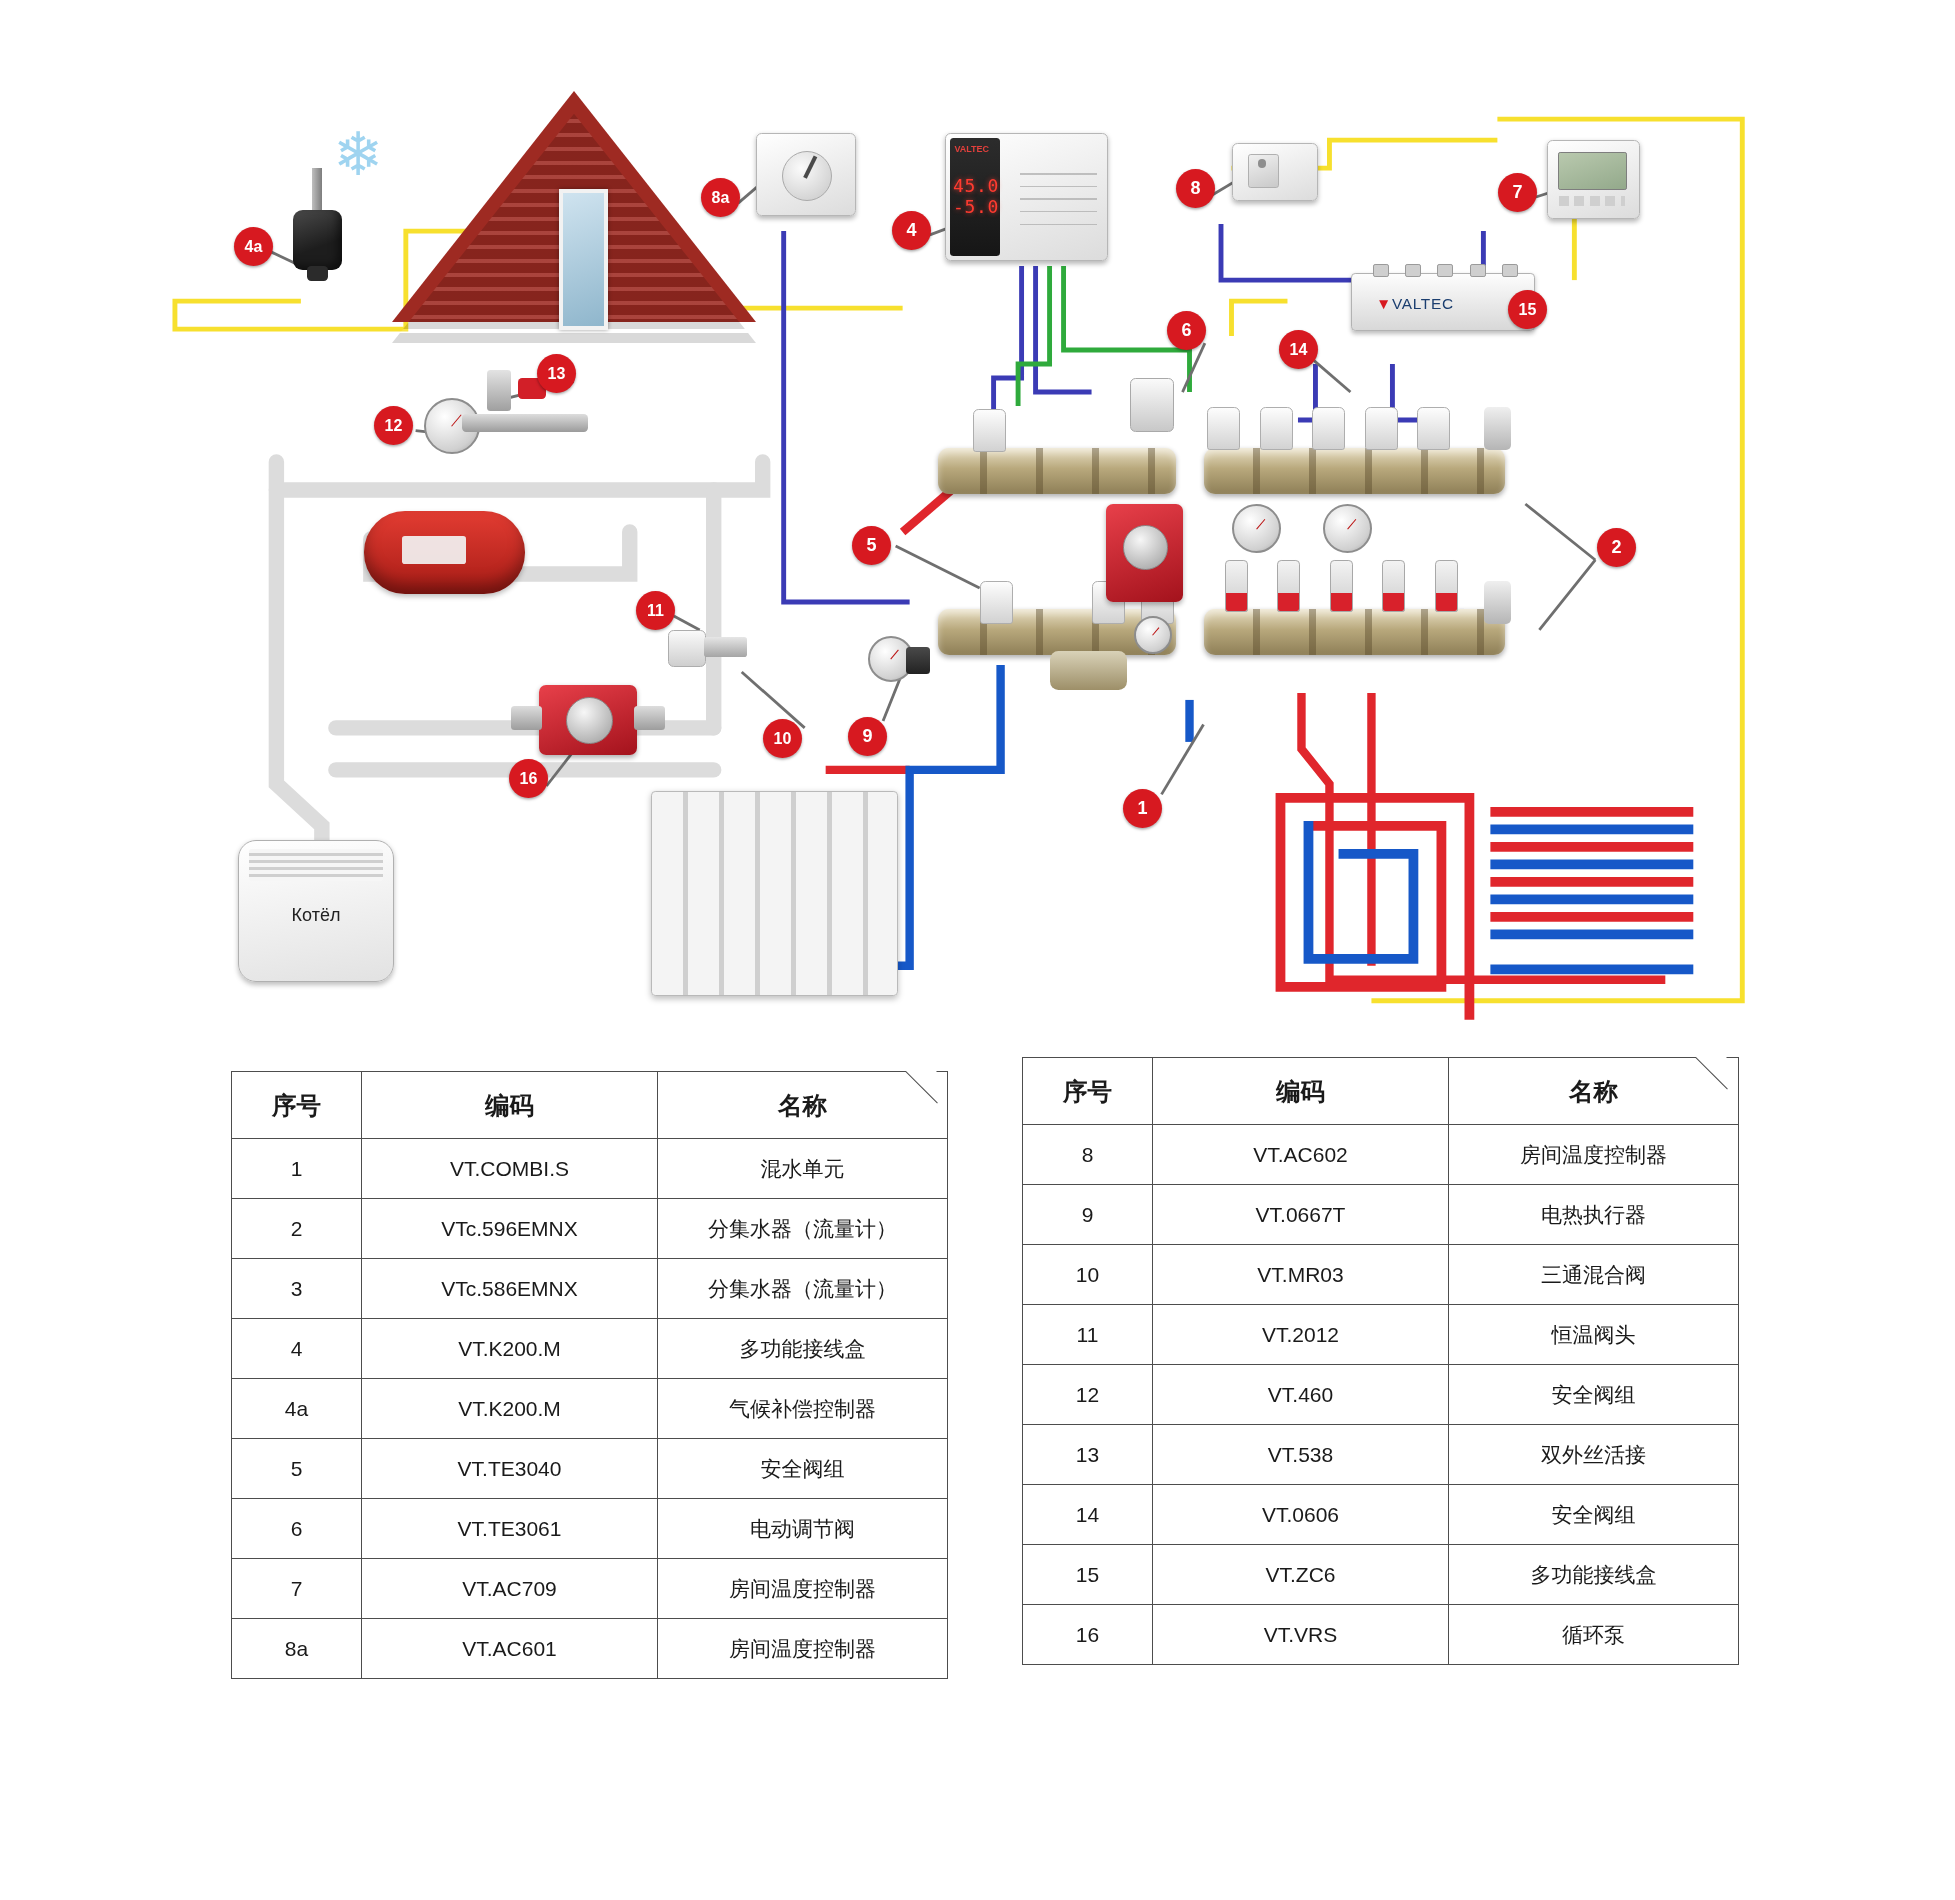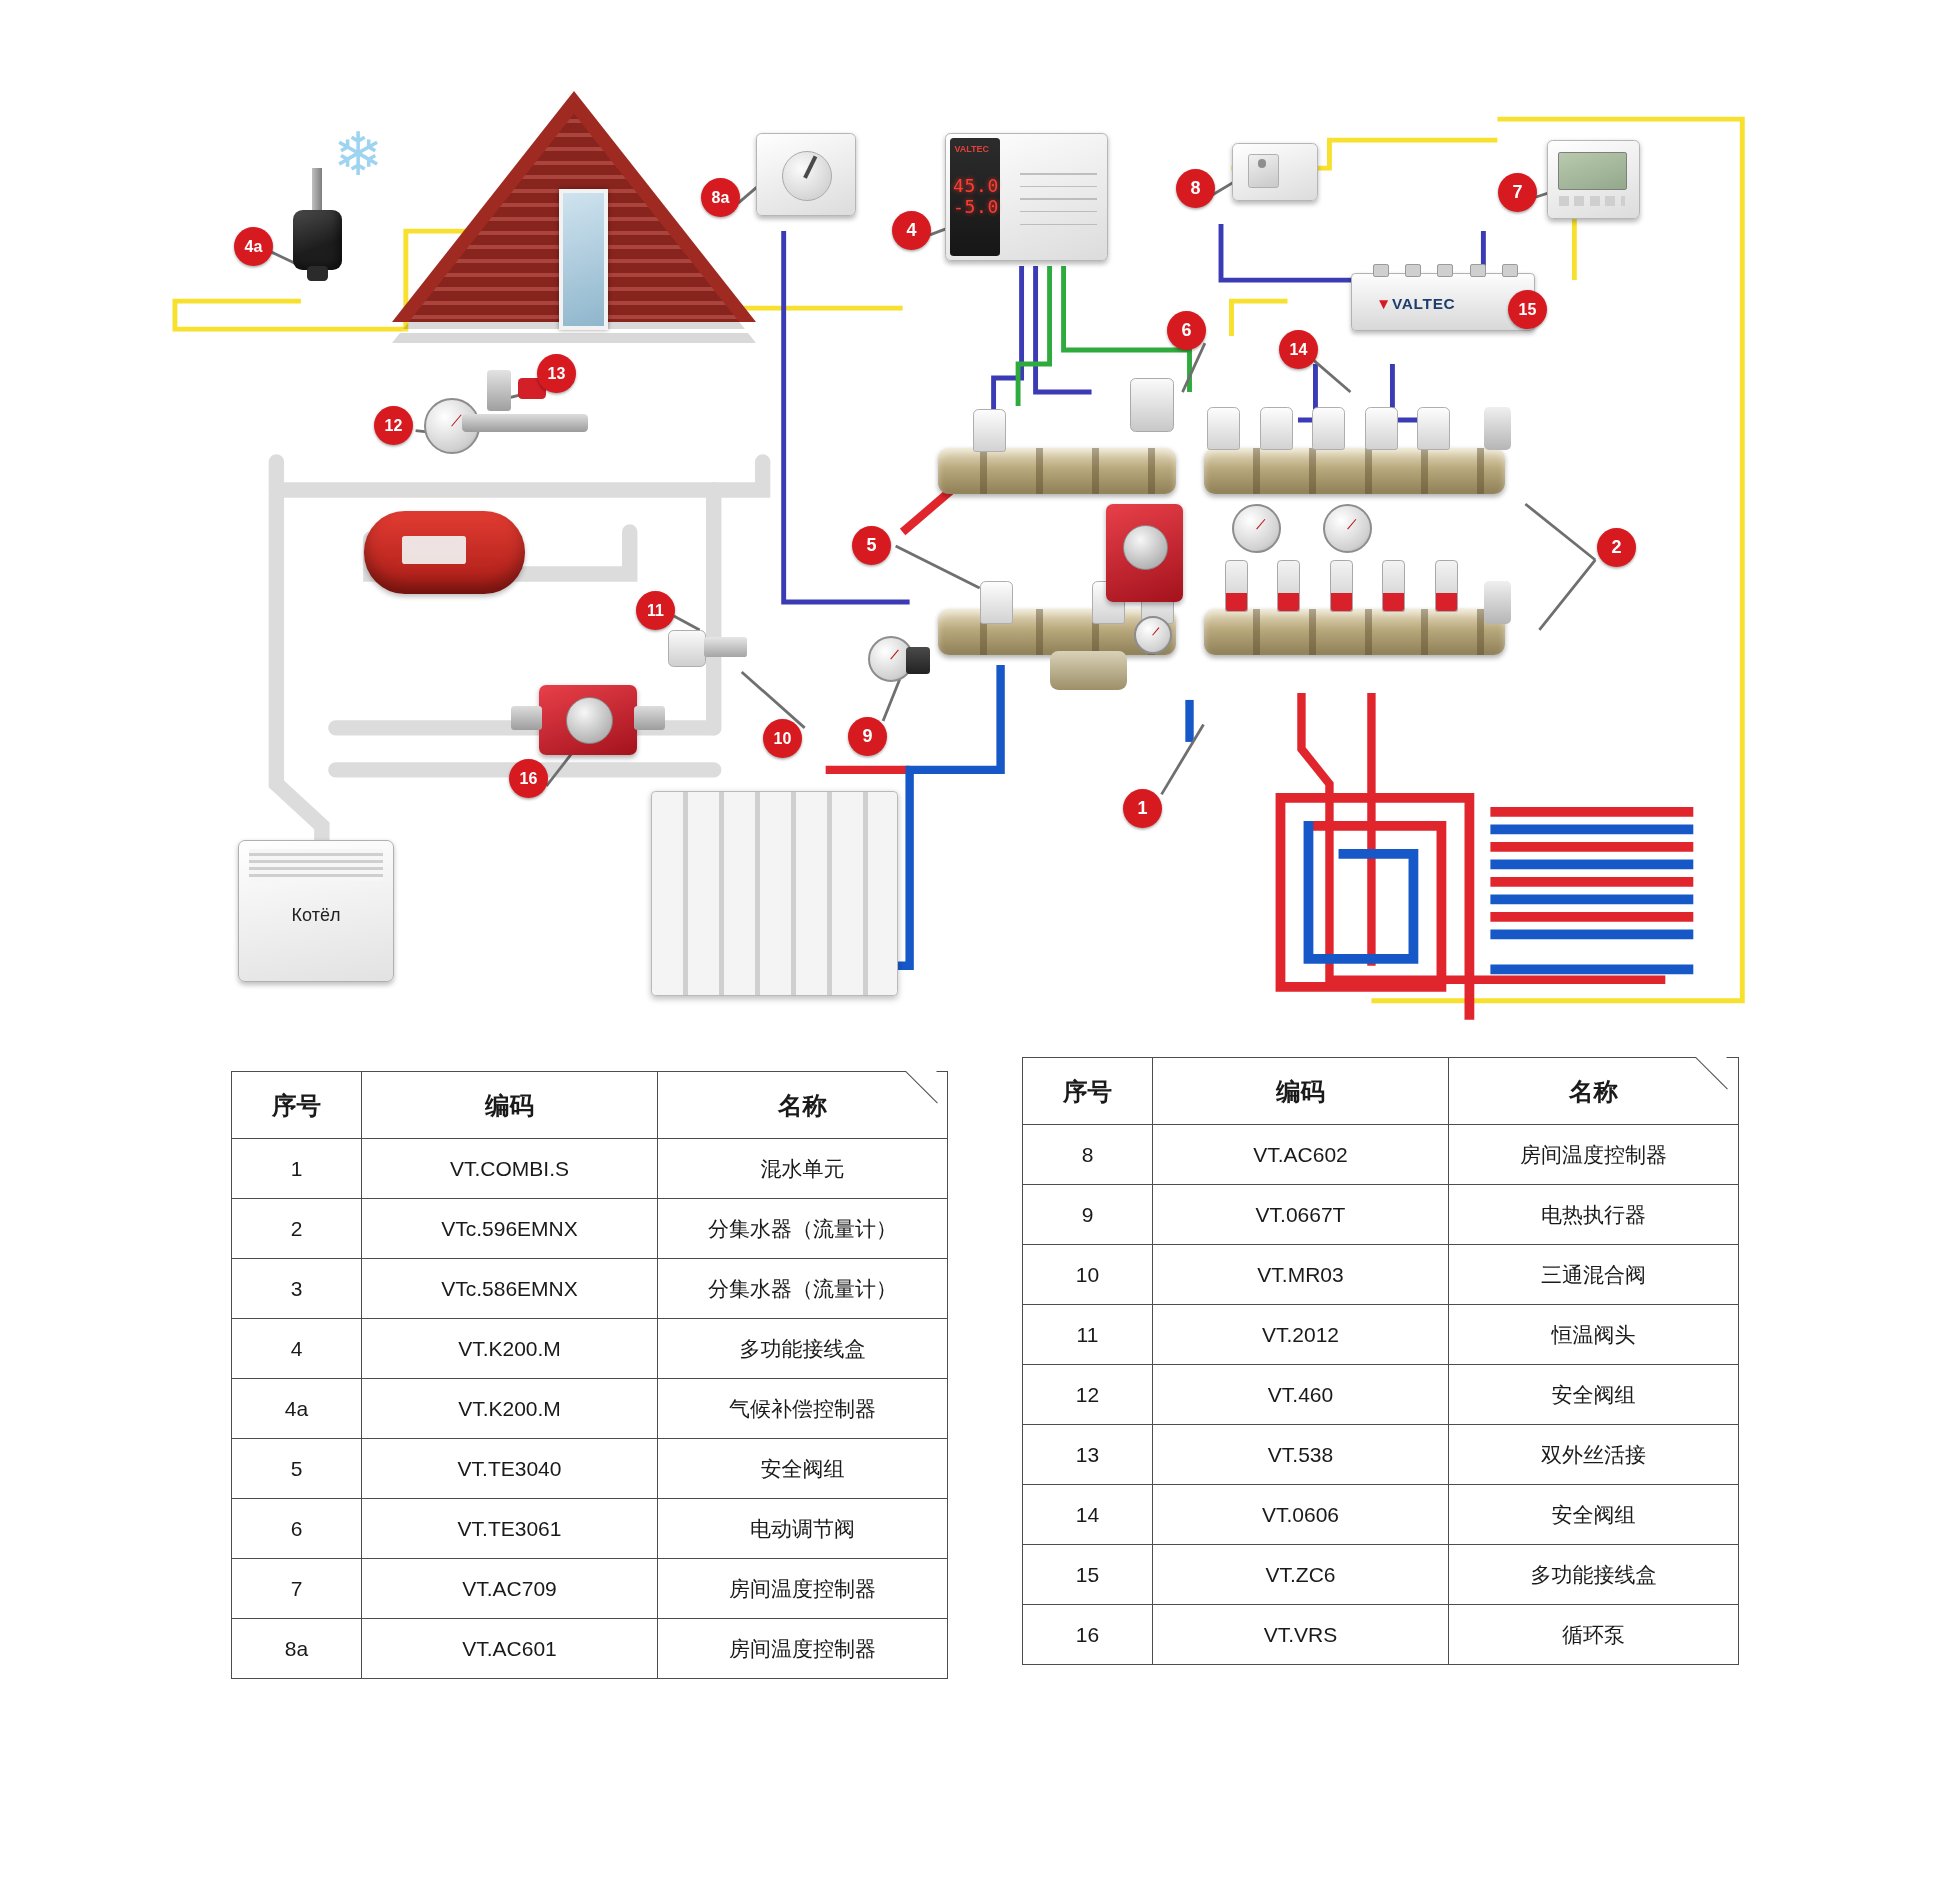--- a/index.html
+++ b/index.html
@@ -186,36 +186,36 @@
   
   .jbox {
     position: absolute;
     background: linear-gradient(180deg,#fdfdfd,#d8d8d8);
     border: 1.4px solid #b2b2b2;
     border-radius: 4.2px;
     box-shadow: 0 2.1px 4.2px rgba(0,0,0,.25);
   }
   .jbox-label {
     position: absolute; left: 24px; top: 21px;
-    font-size: 15.4px; font-weight: bold; color: #1b3e6f;
+    font-size: 15.4px; font-weight: normal; color: #1b3e6f;
     letter-spacing: 0.7px;
   }
   .jbox-label .mark { color: #d71920; }
   .jbox-term {
     position: absolute; top: -9.8px;
     width: 14px; height: 11.2px;
     background: #cfcfcf; border: 0.7px solid #9a9a9a; border-radius: 2.1px;
   }
 
   
   .boiler {
     position: absolute;
     background: linear-gradient(170deg,#ffffff,#e2e2e2);
     border: 1.4px solid #b0b0b0;
-    border-radius: 7px;
+    border-radius: 18px;
     box-shadow: 0 2.8px 5.6px rgba(0,0,0,.25);
   }
   .boiler-label {
     position: absolute; left: 0; right: 0; top: 64px;
     text-align: center;
     font-size: 18px; color: #222;
     font-family: "Liberation Sans", sans-serif;
   }
 
   

